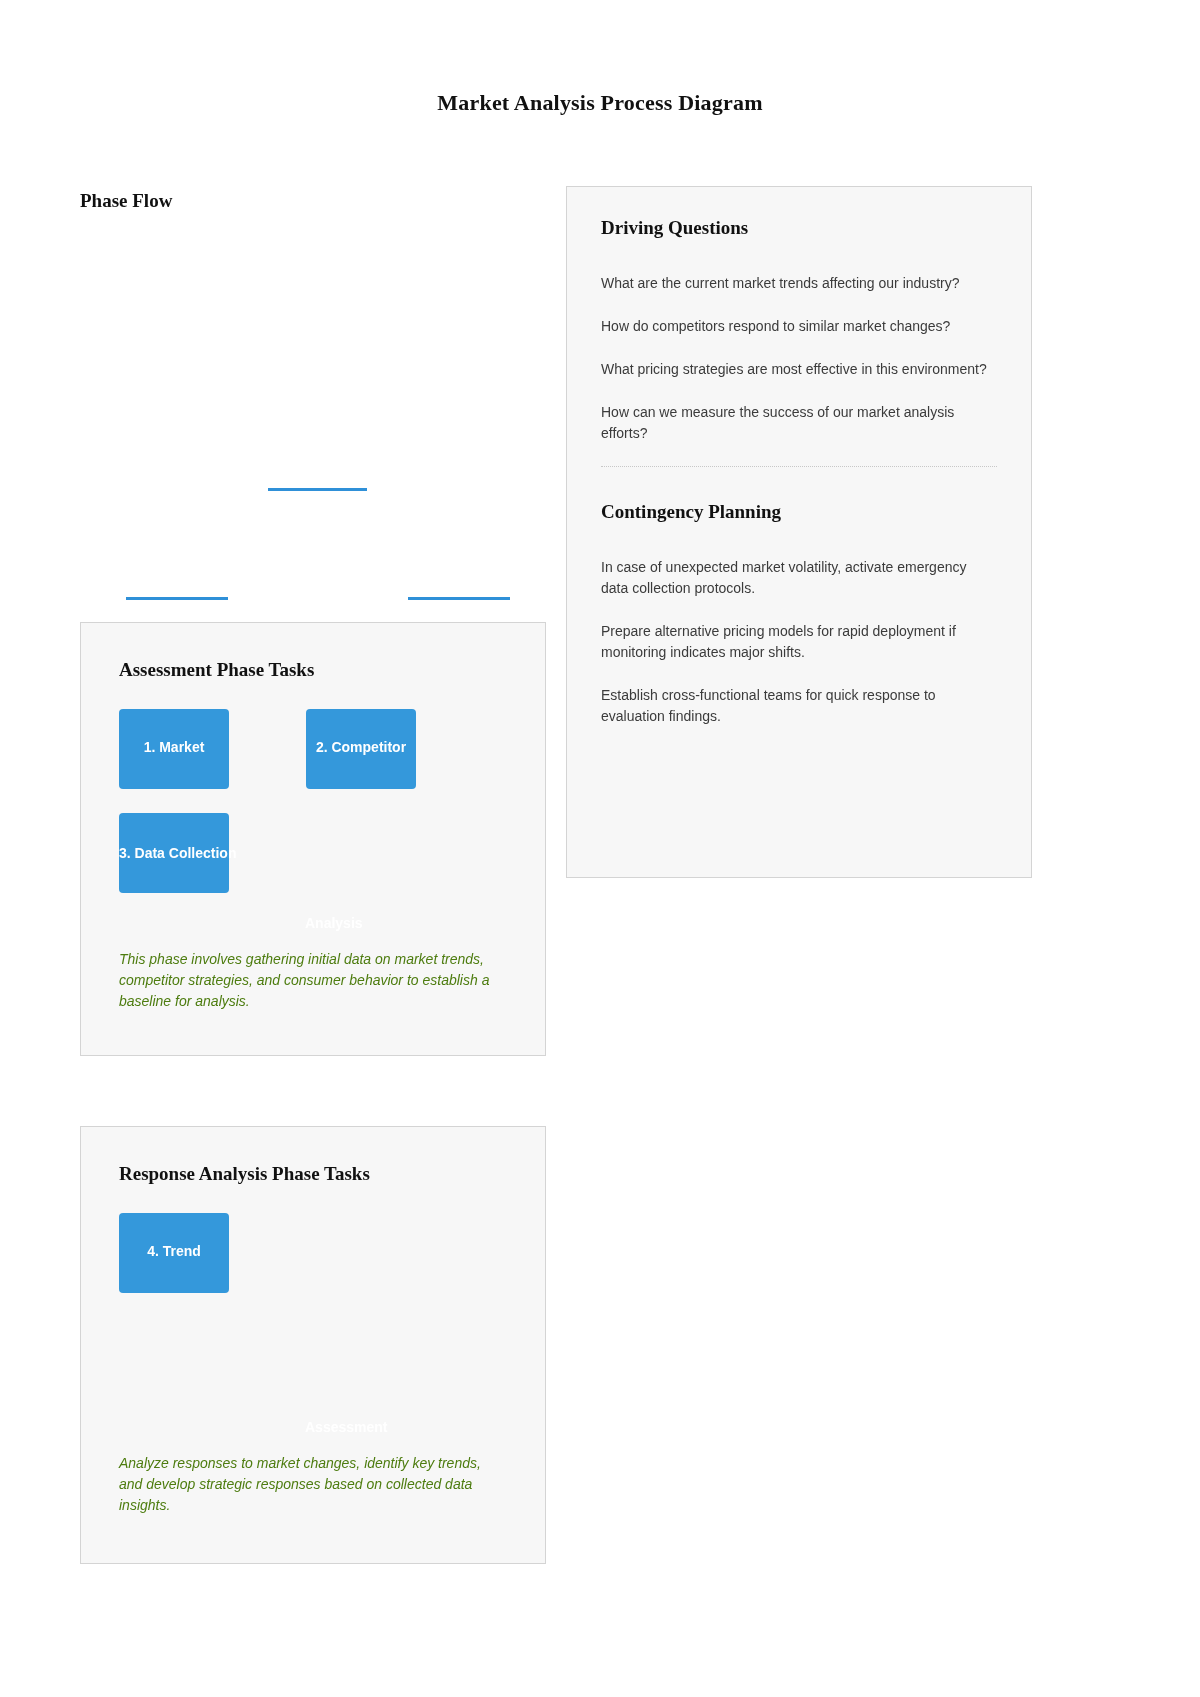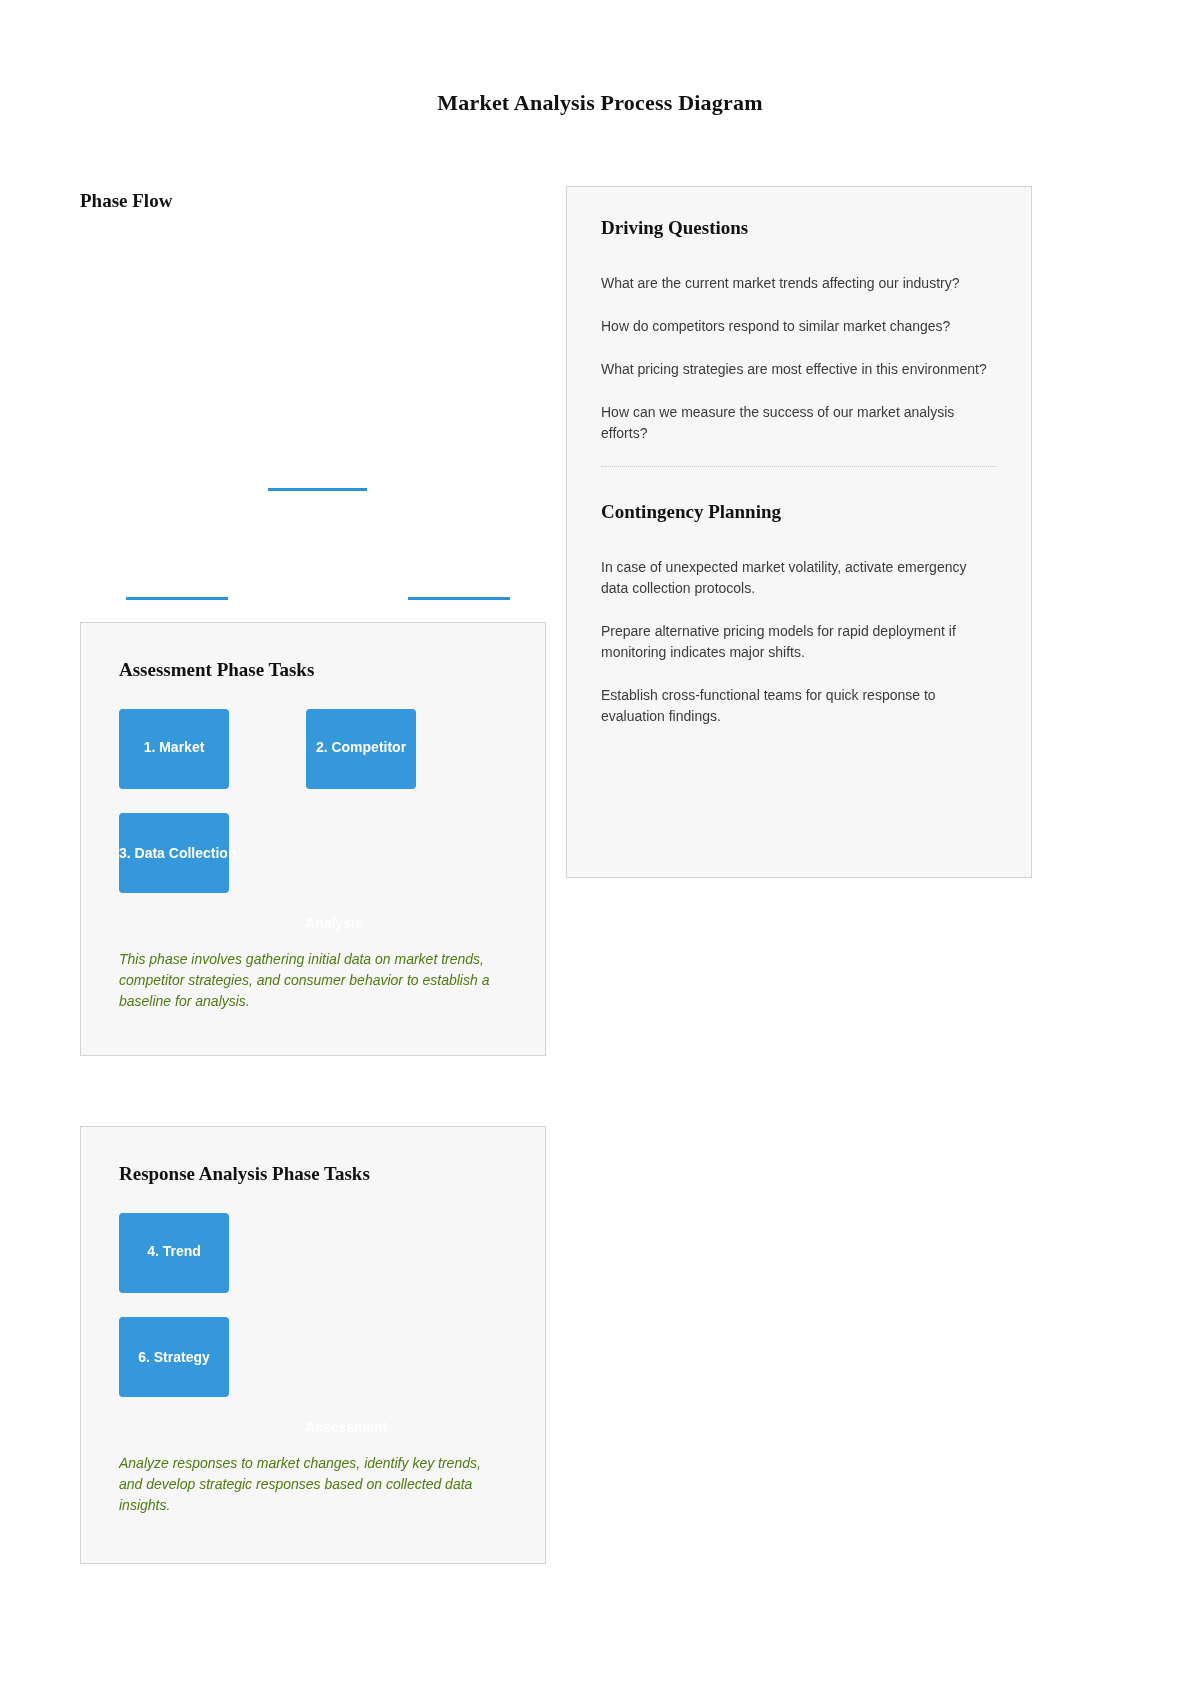--- a/index.html
+++ b/index.html
@@ -214,20 +214,19 @@
   </div>
 </div>
 
 <div class="panel task-card" id="response-card">
   <div class="panel-inner">
 
     <h3 class="panel-title">Response Analysis Phase Tasks</h3>
 
     <div class="task-grid">
       <div class="task-box b0">4. Trend</div>
-      <div class="task-box b2">6. Strategy</div>
       <div class="task-overflow o2">Assessment</div>
     </div>
 
     <p class="task-desc">Analyze responses to market changes, identify key trends, and develop strategic responses based on collected data insights.</p>
 
   </div>
 </div>
 
 </body></html>

